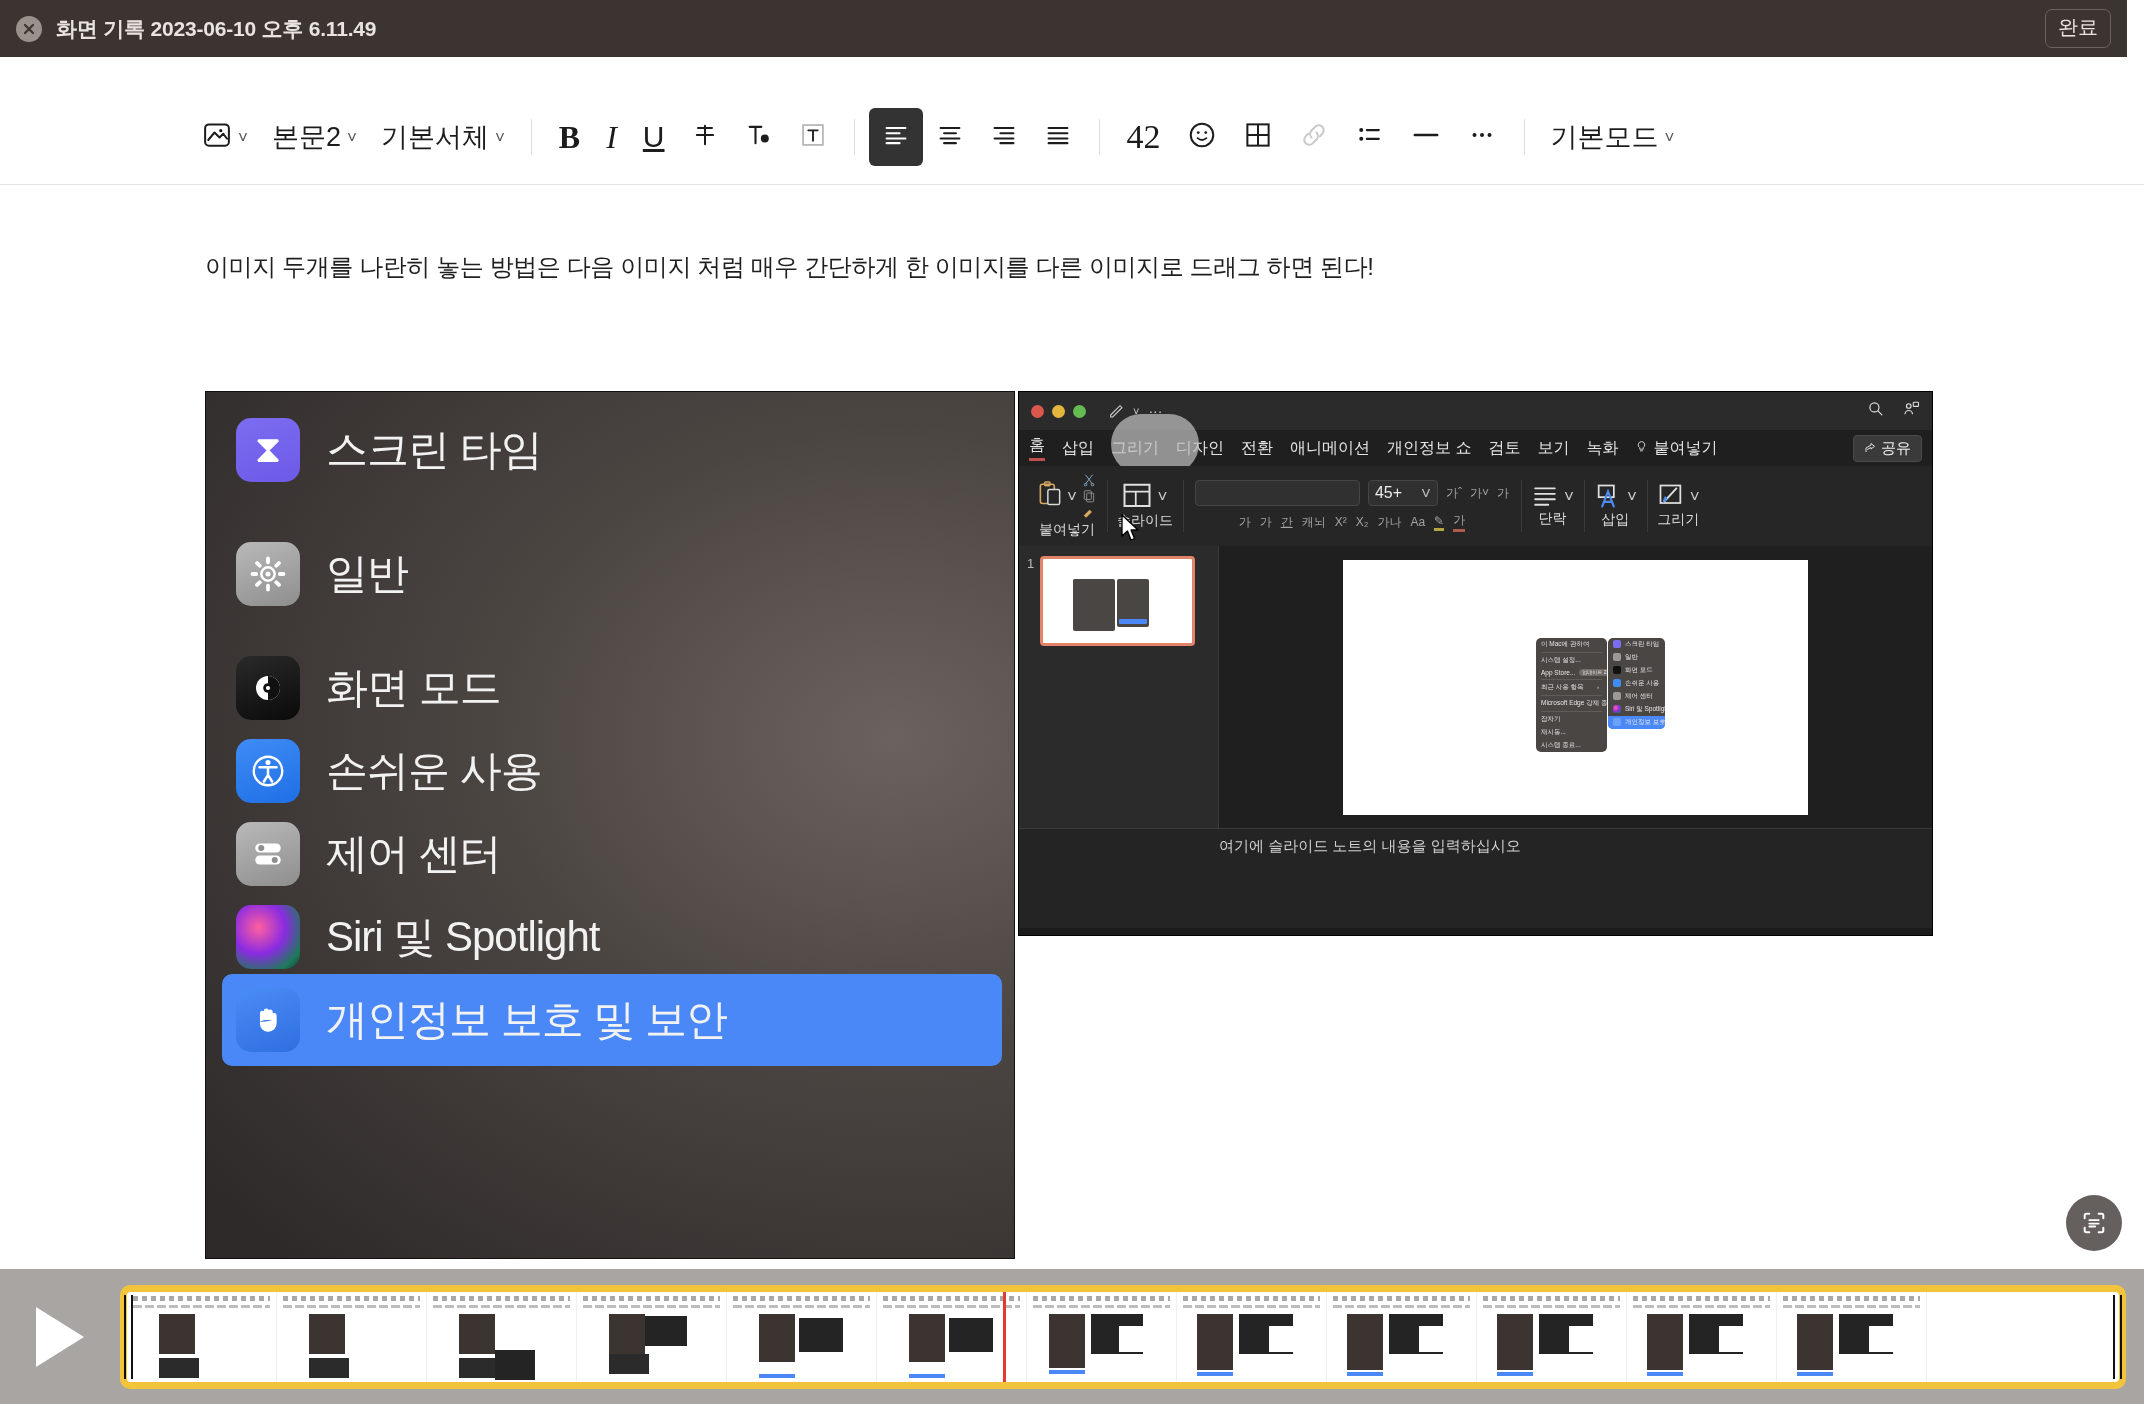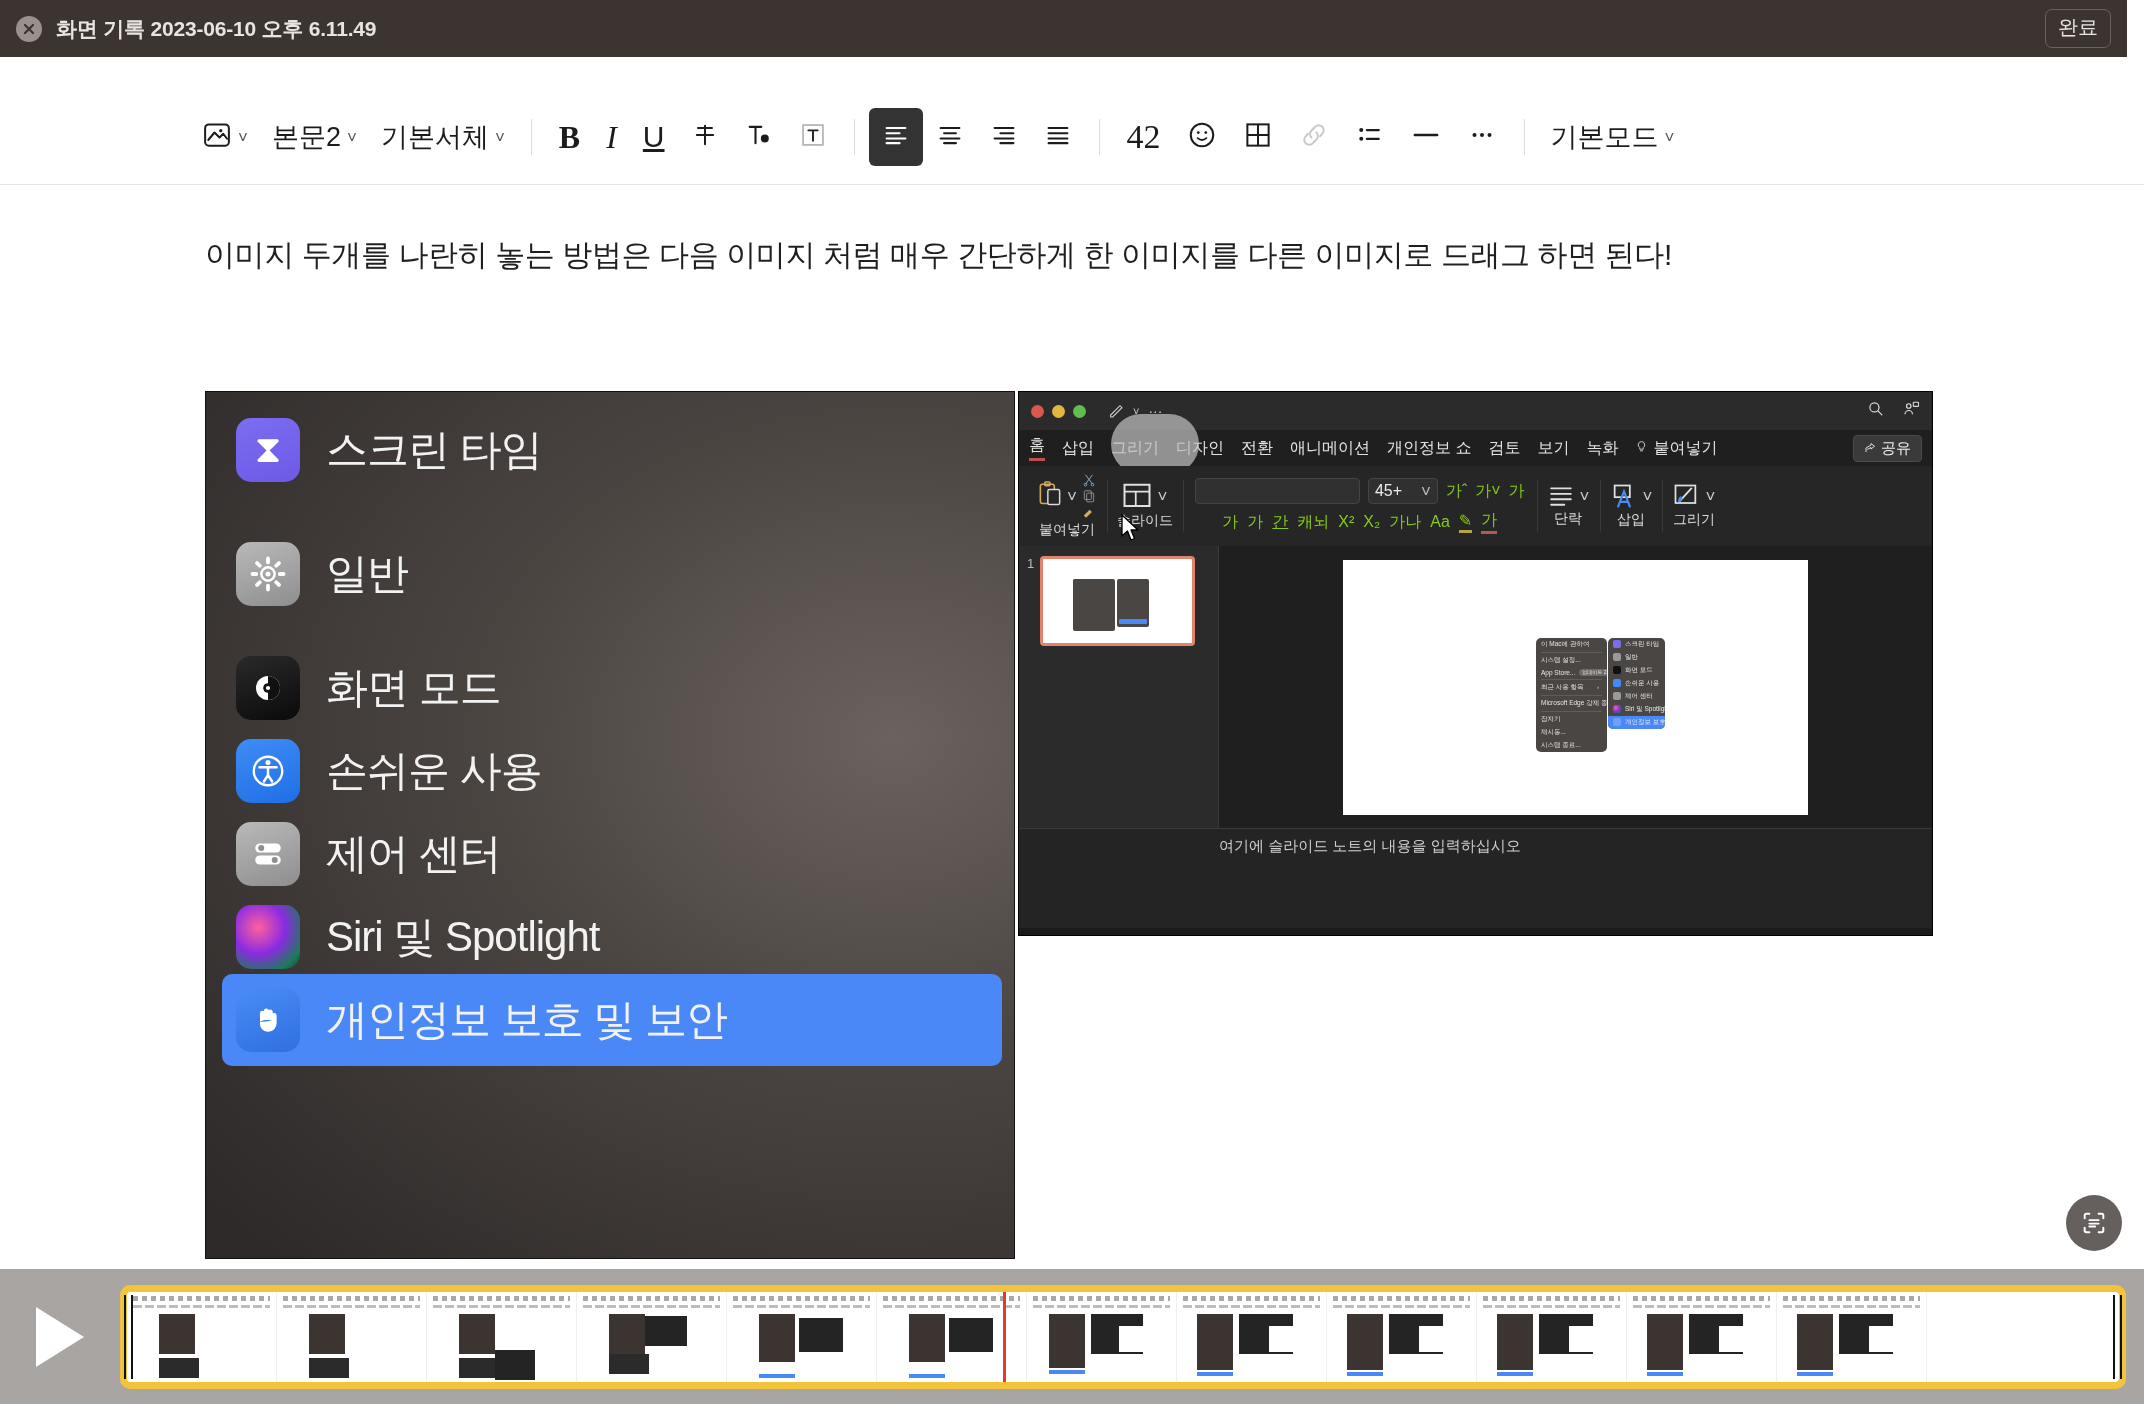--- a/index.html
+++ b/index.html
@@ -67,22 +67,22 @@
   .glyph-b { font-weight:bold; font-size:32px; font-family:"Liberation Serif", serif; }
   .glyph-i { font-style:italic; font-size:32px; font-family:"Liberation Serif", serif; }
   .glyph-u { font-size:30px; text-decoration:underline; }
 
   
   .doc-body {
     position:absolute; left:0; top:128px; width:2144px;
     padding-left:205px; padding-right:140px;
   }
   .doc-para {
-    margin-top:47px;
-    font-size:30px; color:#1f1f1f; line-height:1.5; letter-spacing:-0.4px;
+    margin-top:64px;
+    font-size:24px; color:#1f1f1f; line-height:1.5; letter-spacing:-0.4px;
   }
 
   
   .img-row { position:absolute; left:205px; top:334px; display:flex; }
 
   
   .shot-left {
     width:810px; height:868px;
     background:
       radial-gradient(ellipse 900px 700px at 85% 40%, #6a625e 0%, #4b4542 45%, #2e2a29 100%),
@@ -148,21 +148,21 @@
   .ppt-ribbon {
     height:80px; background:#262626; display:flex; align-items:stretch;
     padding:4px 8px; gap:0; position:relative;
   }
   .rb-group { display:flex; flex-direction:column; align-items:center; justify-content:center;
               padding:0 10px; position:relative; }
   .rb-group + .rb-group::before {
     content:""; position:absolute; left:0; top:10px; bottom:10px; width:1px; background:#3a3a3a;
   }
   .rb-lbl { color:#dcdcdc; font-size:14px; margin-top:2px; }
-  .rb-mini { color:#84cc16; font-size:16px; }
+  .rb-mini { color:#a3a3a3; font-size:12px; }
   .fontbox { width:165px; height:26px; background:#303030; border:1px solid #454545; border-radius:4px; }
   .sizebox { width:70px; height:26px; background:#303030; border:1px solid #454545; border-radius:4px;
              color:#eaeaea; font-size:16px; display:flex; align-items:center; justify-content:space-between; padding:0 6px;}
 
   .ppt-body { display:flex; height:282px; background:#242424; }
   .ppt-thumbs { width:200px; background:#2b2b2b; padding:10px 8px; display:flex; gap:6px;
                 border-right:1px solid #3a3a3a; }
   .thumb-num { color:#bbb; font-size:13px; }
   .thumb-card { width:155px; height:90px; background:#fff; border:3px solid #e2836a; border-radius:4px;
                 position:relative; overflow:hidden; }

